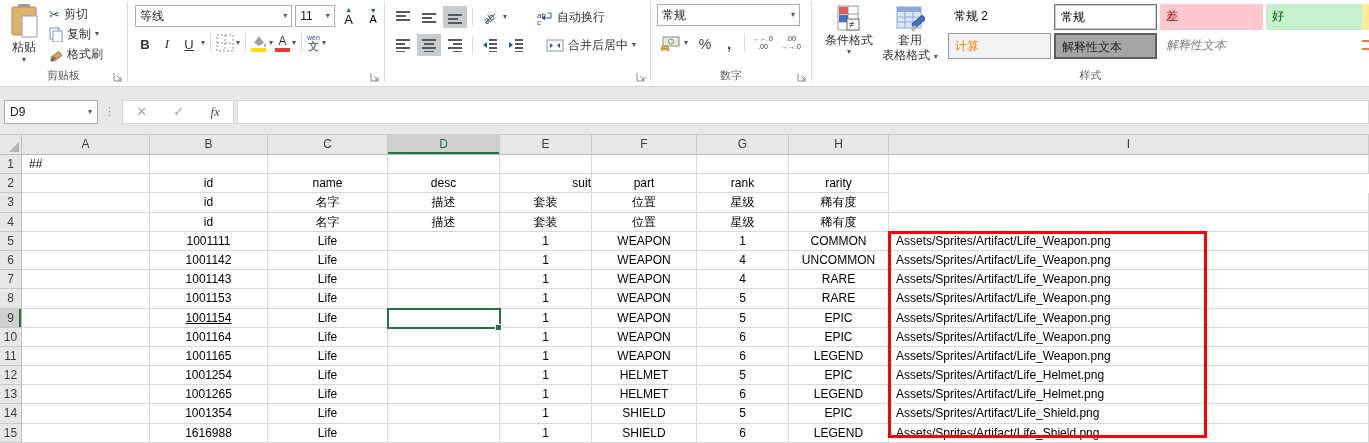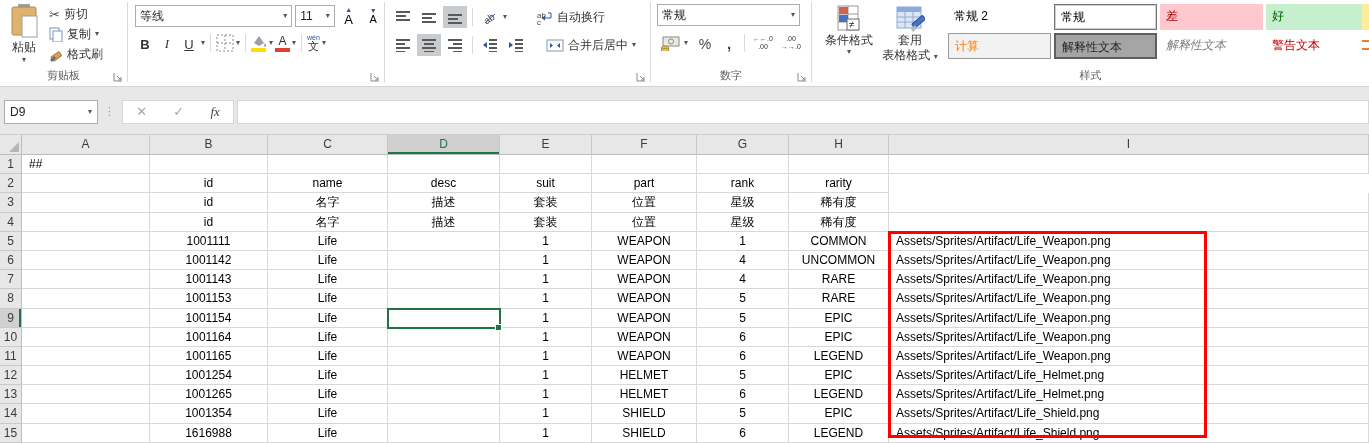--- a/index.html
+++ b/index.html
@@ -365,21 +365,20 @@
         </span>
       </div>
       <div class="gallery">
         <div class="gitem" style="color: rgb(0, 0, 0); background: rgb(255, 255, 255);">常规 2</div>
         <div class="gitem sel" style="color: rgb(0, 0, 0); background: rgb(255, 255, 255);">常规</div>
         <div class="gitem" style="color: rgb(156, 0, 6); background: rgb(255, 199, 206);">差</div>
         <div class="gitem" style="color: rgb(0, 97, 0); background: rgb(198, 239, 206);">好</div>
         <div class="gitem boxed" style="color: rgb(250, 125, 0); background: rgb(242, 242, 242);">计算</div>
         <div class="gitem thickbox" style="color: rgb(38, 38, 38); background: rgb(165, 165, 165);">解释性文本</div>
         <div class="gitem ital" style="color: rgb(127, 127, 127); background: rgb(255, 255, 255);">解释性文本</div>
-        <div class="gitem" style="color: rgb(192, 0, 0); background: rgb(255, 255, 255);">警告文本</div>
       </div>
       <div class="sliver-yellow"></div>
       <div class="sliver-orange"></div>
       <div class="rlabel">样式</div>
     </div>
   </div>
 
   <div id="fbar">
     <div id="namebox">
       <span>D9</span>
@@ -418,21 +417,21 @@
         <div class="gcell" style="width: 92px;"></div>
         <div class="gcell" style="width: 100px;"></div>
         <div class="gcell left" style="width: 480px;"></div>
       </div>
       <div class="grow">
         <div class="grhead">2</div>
         <div class="gcell left" style="width: 128px;"></div>
         <div class="gcell" style="width: 118px;">id</div>
         <div class="gcell" style="width: 120px;">name</div>
         <div class="gcell" style="width: 112px;">desc</div>
-        <div class="gcell" style="width: 92px;">suit</div>
+        <div class="gcell" style="width: 92px; text-align: right;">suit</div>
         <div class="gcell" style="width: 105px;">part</div>
         <div class="gcell" style="width: 92px;">rank</div>
         <div class="gcell" style="width: 100px;">rarity</div>
       </div>
       <div class="grow">
         <div class="grhead">3</div>
         <div class="gcell left" style="width: 128px;"></div>
         <div class="gcell" style="width: 118px;">id</div>
         <div class="gcell" style="width: 120px;">名字</div>
         <div class="gcell" style="width: 112px;">描述</div>
@@ -498,21 +497,21 @@
         <div class="gcell" style="width: 112px;"></div>
         <div class="gcell" style="width: 92px;">1</div>
         <div class="gcell" style="width: 105px;">WEAPON</div>
         <div class="gcell" style="width: 92px;">5</div>
         <div class="gcell" style="width: 100px;">RARE</div>
         <div class="gcell left" style="width: 480px;">Assets/Sprites/Artifact/Life_Weapon.png</div>
       </div>
       <div class="grow">
         <div class="grhead act">9</div>
         <div class="gcell left" style="width: 128px;"></div>
-        <div class="gcell" style="width: 118px;">1001154</div>
+        <div class="gcell" style="width: 118px; text-decoration: underline;">1001154</div>
         <div class="gcell" style="width: 120px;">Life</div>
         <div class="gcell" style="width: 112px;"></div>
         <div class="gcell" style="width: 92px;">1</div>
         <div class="gcell" style="width: 105px;">WEAPON</div>
         <div class="gcell" style="width: 92px;">5</div>
         <div class="gcell" style="width: 100px;">EPIC</div>
         <div class="gcell left" style="width: 480px;">Assets/Sprites/Artifact/Life_Weapon.png</div>
       </div>
       <div class="grow">
         <div class="grhead">10</div>

